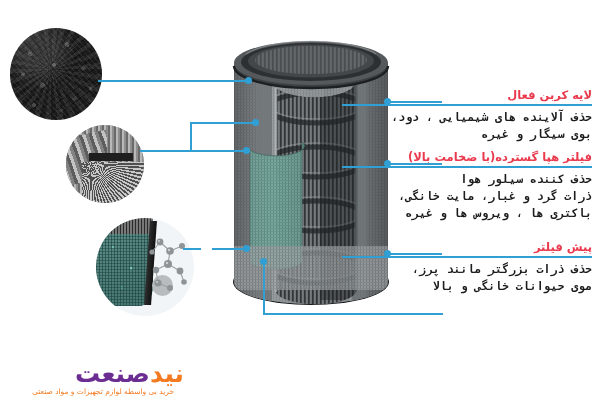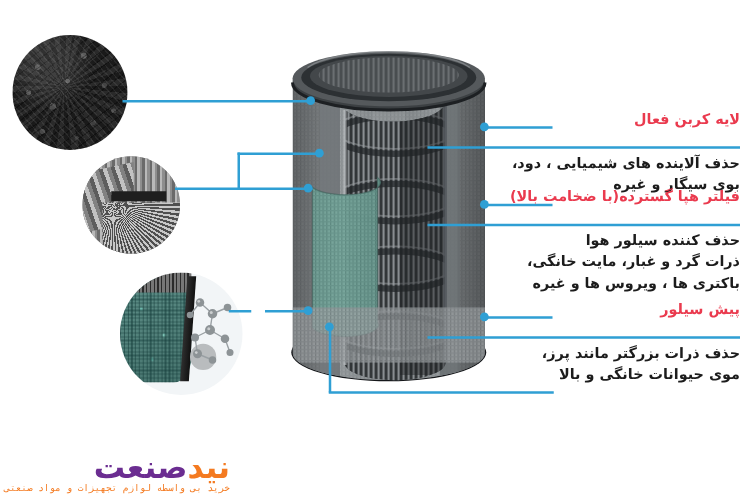--- a/index.html
+++ b/index.html
@@ -124,50 +124,50 @@
     width: 250px;
     text-align: right;
     direction: rtl;
   }
   .note .heading {
     color: #ea3a4e;
     font-size: 11.5px;
     font-weight: bold;
     line-height: 15px;
     white-space: nowrap;
-    padding-bottom: 14px;
+    padding-bottom: 1px;
     border-bottom: 2px solid #2f9fd4;
     display: block;
   }
   .note .line {
     color: #1c1c1c;
     font-size: 11.5px;
     font-weight: bold;
     line-height: 17px;
     white-space: nowrap;
+    font-family: Liberation Mono, monospace;
   }
   .note .body { padding-top: 3px; }
 
   
   #logo {
     position: absolute; left: 14px; top: 348px;
     width: 170px; height: 44px; margin-top: 12px;
   }
   #logo .wordmark {
     font-size: 25px; font-weight: bold; line-height: 27px;
     direction: rtl; letter-spacing: -1px;
     white-space: nowrap;
   }
   #logo .wm-a { color: #f47a20; }
   #logo .wm-b { color: #6b2d91; }
   #logo .tagline {
     color: #f47a20; font-size: 7.5px; line-height: 10px;
-    direction: rtl; white-space: nowrap; text-align: center;
+    direction: rtl; white-space: nowrap; text-align: left;
     width: 152px;
-    font-family: Liberation Mono, monospace;
   }
 </style>
 </head>
 <body>
 
 <div id="stage">
 
   <div class="sample" id="sample-carbon"></div>
 
   <div class="sample" id="sample-hepa">
@@ -365,21 +365,21 @@
   <div class="note" style="top:150px;">
     <span class="heading">فیلتر هپا گسترده(با ضخامت بالا)</span>
     <div class="body">
       <div class="line">حذف کننده سیلور هوا</div>
       <div class="line">ذرات گرد و غبار، مایت خانگی،</div>
       <div class="line">باکتری ها ، ویروس ها و غیره</div>
     </div>
   </div>
 
   <div class="note" style="top:240px;">
-    <span class="heading">پیش سیلور</span>
+    <span class="heading">پیش فیلتر</span>
     <div class="body">
       <div class="line">حذف ذرات بزرگتر مانند پرز،</div>
       <div class="line">موی حیوانات خانگی و بالا</div>
     </div>
   </div>
 
 
   <div id="logo">
     <div class="wordmark">
       <span class="wm-a">نید</span><span class="wm-b">صنعت</span>

